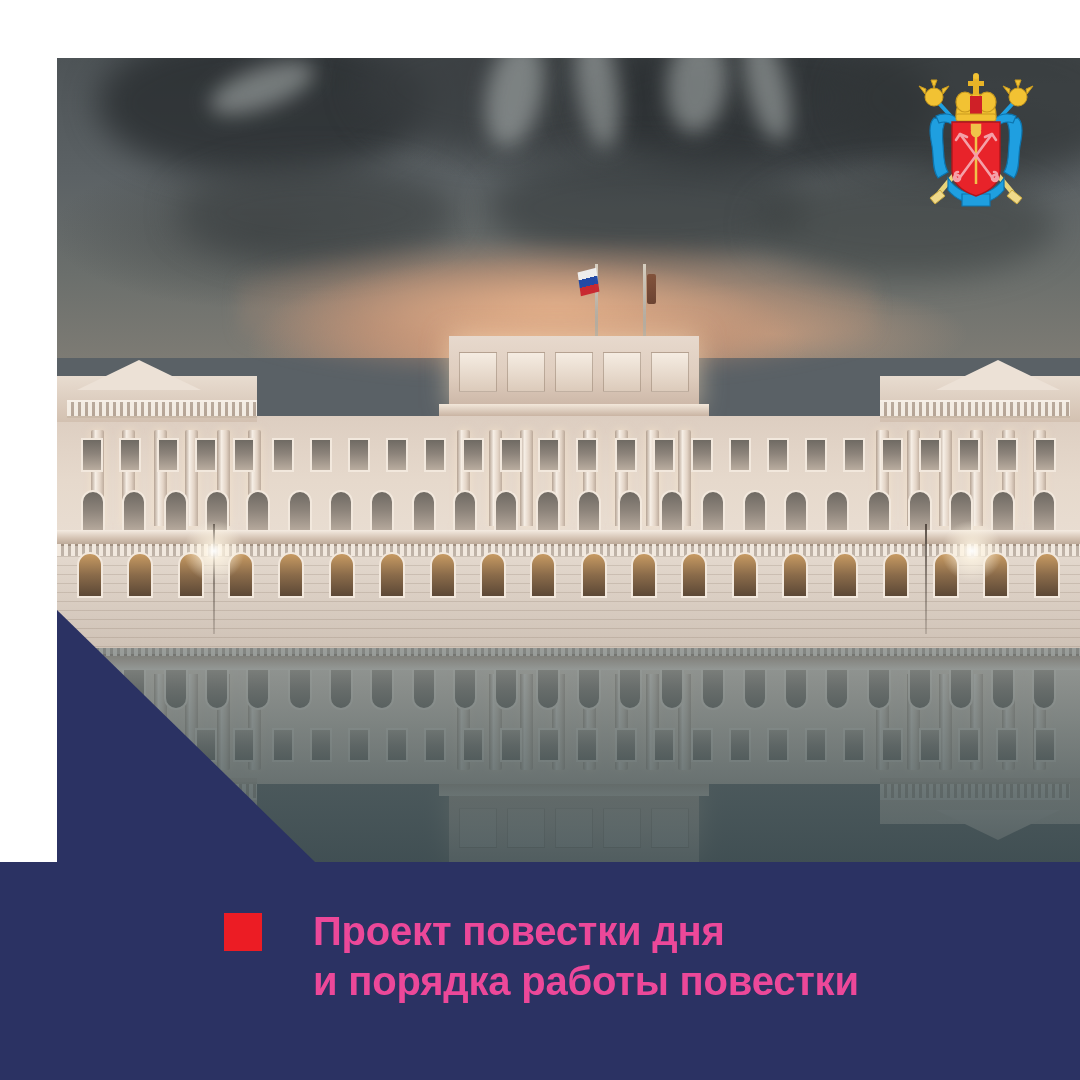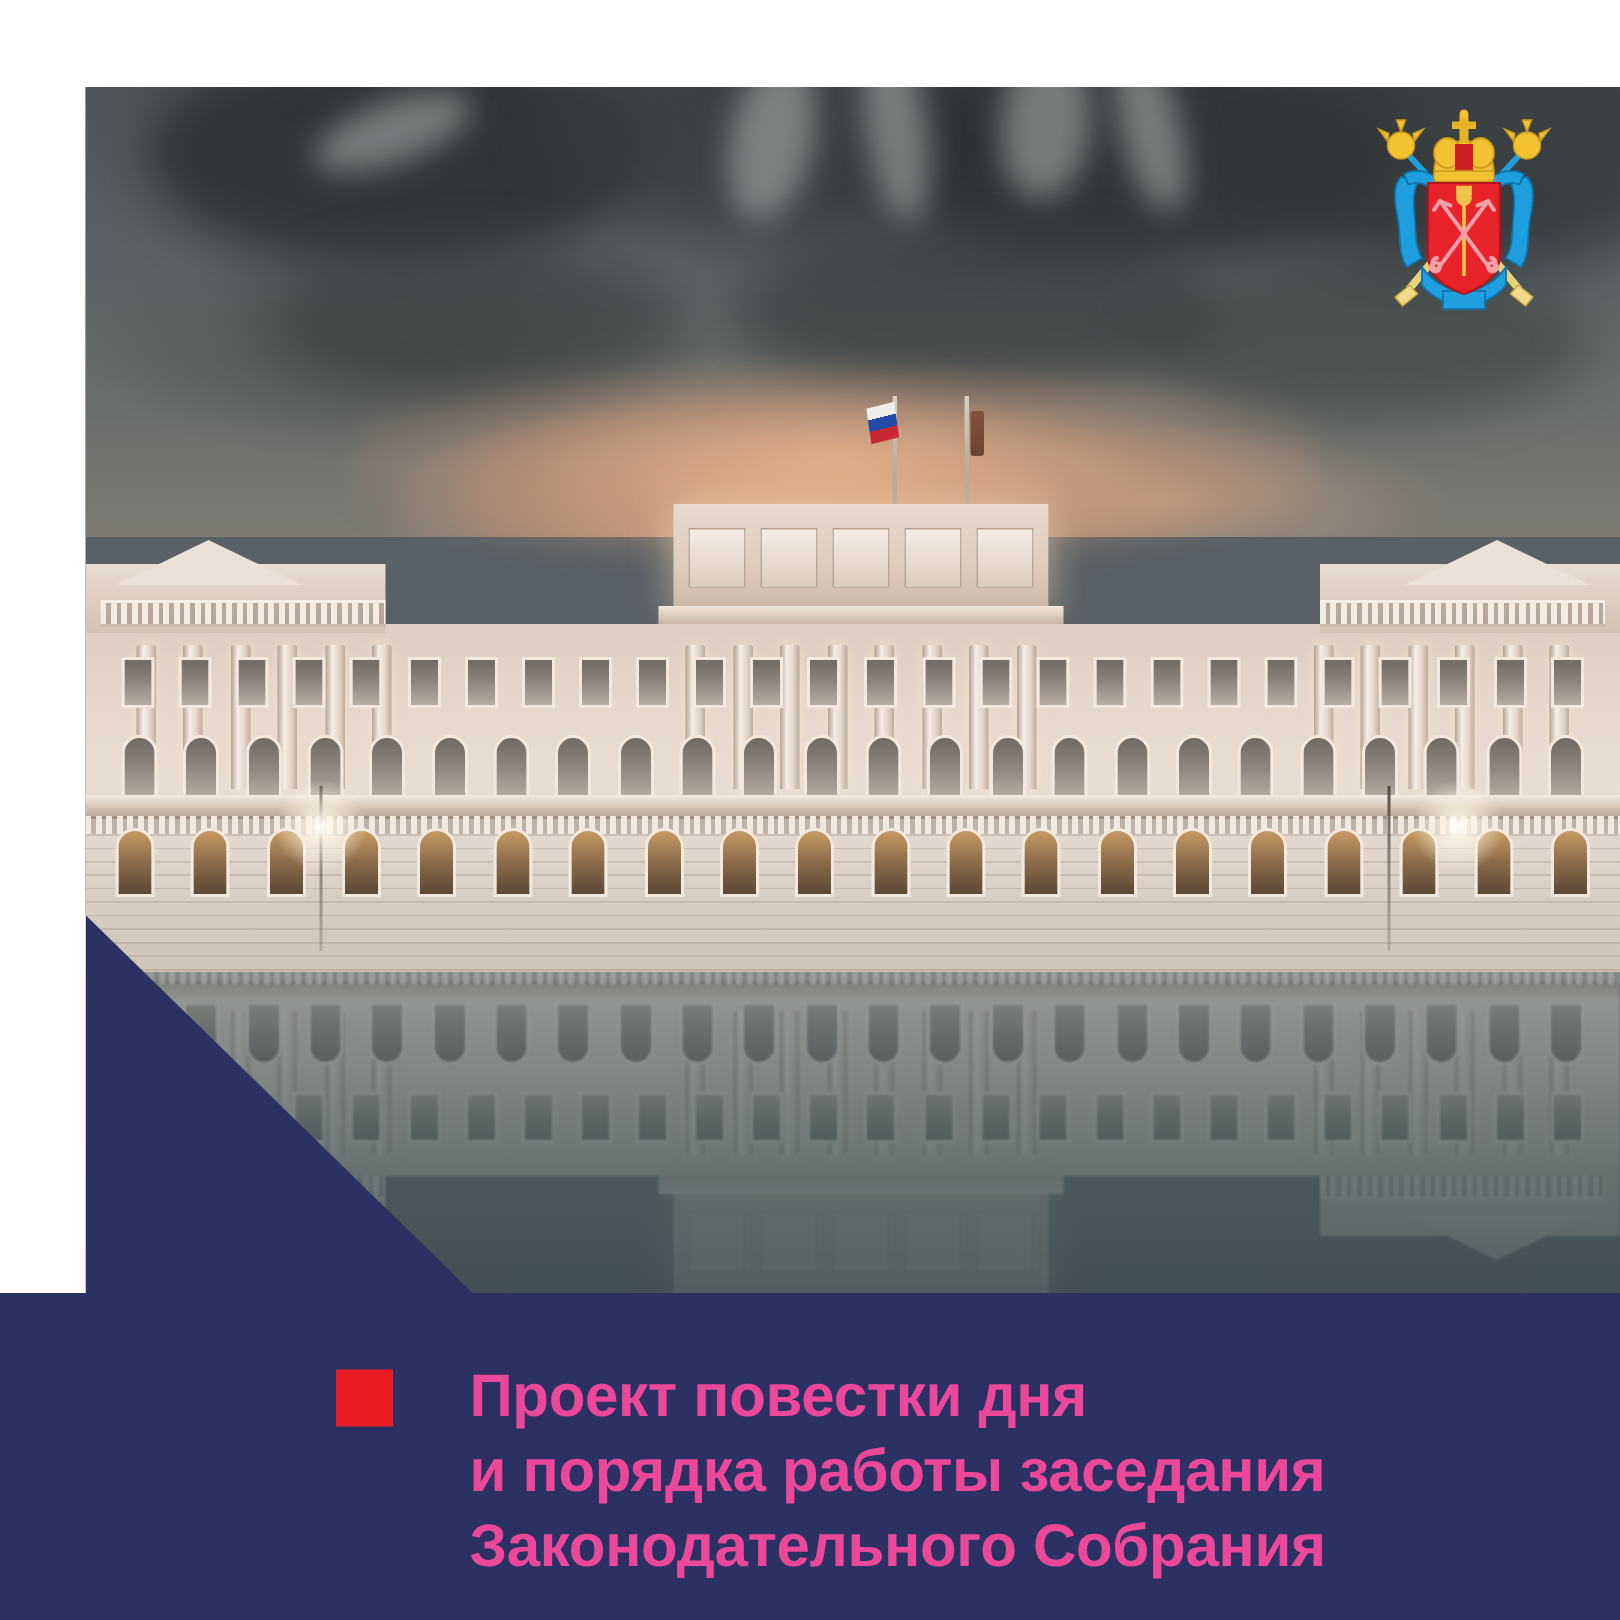--- a/index.html
+++ b/index.html
@@ -710,17 +710,16 @@
   </div>
 
   <div class="navy-diagonal"></div>
   <div class="navy-left-fill"></div>
   <div class="navy-band"></div>
 
   <div class="red-marker"></div>
 
   <div class="headline">
     <span class="ln">Проект повестки дня</span>
-    <span class="ln">и порядка работы заседания</span>
-    <span class="ln">Законодательного Собрания</span>
+    <span class="ln">и порядка работы повестки</span>
   </div>
 
 </div>
 
 </body></html>

